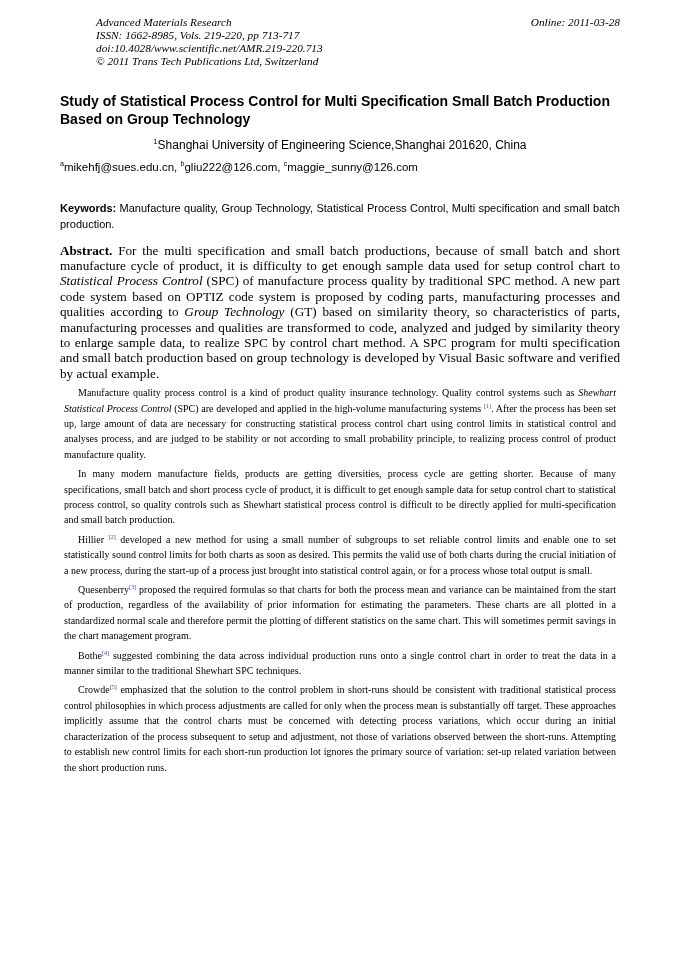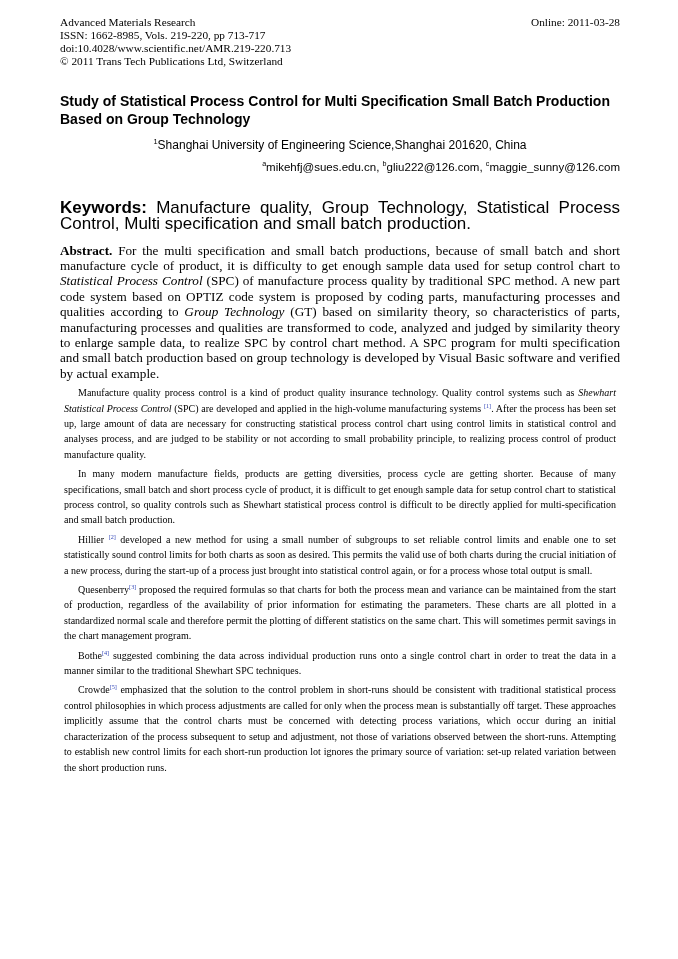--- a/index.html
+++ b/index.html
@@ -5,43 +5,43 @@
   :root { --ref-color: #3347b8; --text-color: #000; --bg: #fff; }
   * { box-sizing: border-box; }
   html, body { margin: 0; padding: 0; background: #e8e8e8; }
   .page {
     width: 678px; height: 959px; margin: 0 auto; background: var(--bg);
     padding: 16px 58px 20px 60px; color: var(--text-color); overflow: hidden;
     font-family: "Liberation Serif", serif;
   }
   .header {
     display: flex; justify-content: space-between; align-items: flex-start;
-    font-size: 11.3px; line-height: 1.14;
+    font-style: italic; font-size: 11.3px; line-height: 1.14; margin-left: 36px;
   }
   .header-left div { white-space: nowrap; }
   .header-right { white-space: nowrap; }
   .paper-title {
     font-family: "Liberation Sans", sans-serif; font-weight: bold;
     font-size: 14px; line-height: 18.5px; text-align: left;
     margin: 24px auto 0 auto; max-width: 560px;
   }
   .authors {
     font-family: "Liberation Sans", sans-serif; font-size: 15px;
     text-align: center; margin-top: 15px;
   }
   .affiliation {
     font-family: "Liberation Sans", sans-serif; font-size: 12px;
     text-align: center; margin-top: 9px;
   }
   .emails {
     font-family: "Liberation Sans", sans-serif; font-size: 11.5px;
-    text-align: right; margin-top: 9px;
+    text-align: left; margin-top: 9px;
   }
   .keywords {
-    font-family: "Liberation Sans", sans-serif; font-size: 17px;
+    font-family: "Liberation Sans", sans-serif; font-size: 11px;
     line-height: 16px; text-align: justify; margin: 27px 0 0 0;
   }
   .abstract {
     font-size: 13.2px; line-height: 15.4px; text-align: justify; margin: 11px 0 0 0;
   }
   .section-heading {
     font-family: "Liberation Serif", serif; font-weight: bold;
     font-size: 13.8px; margin: 25px 0 5px 0;
   }
   .body-para {

